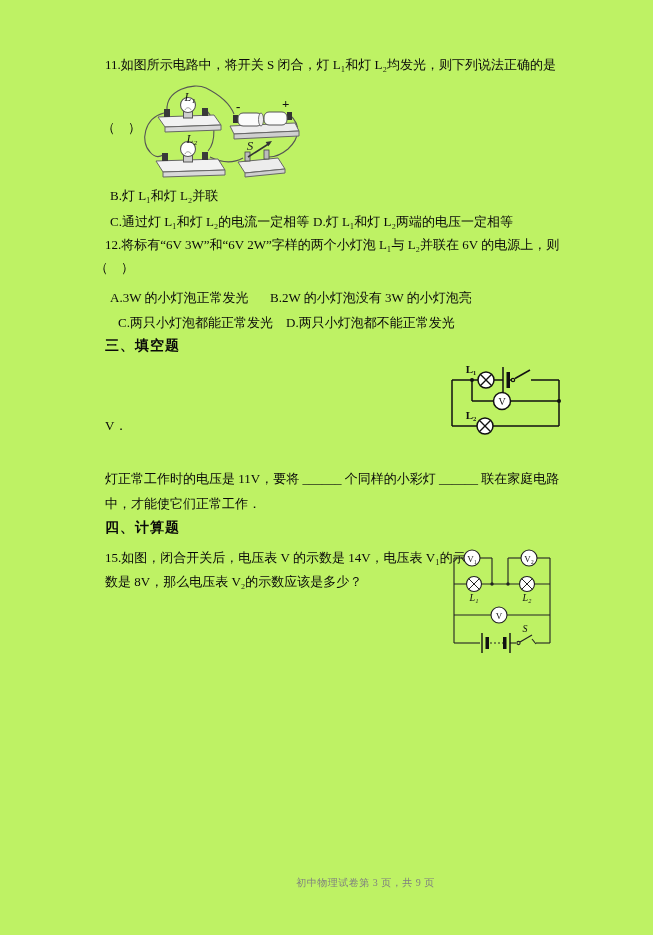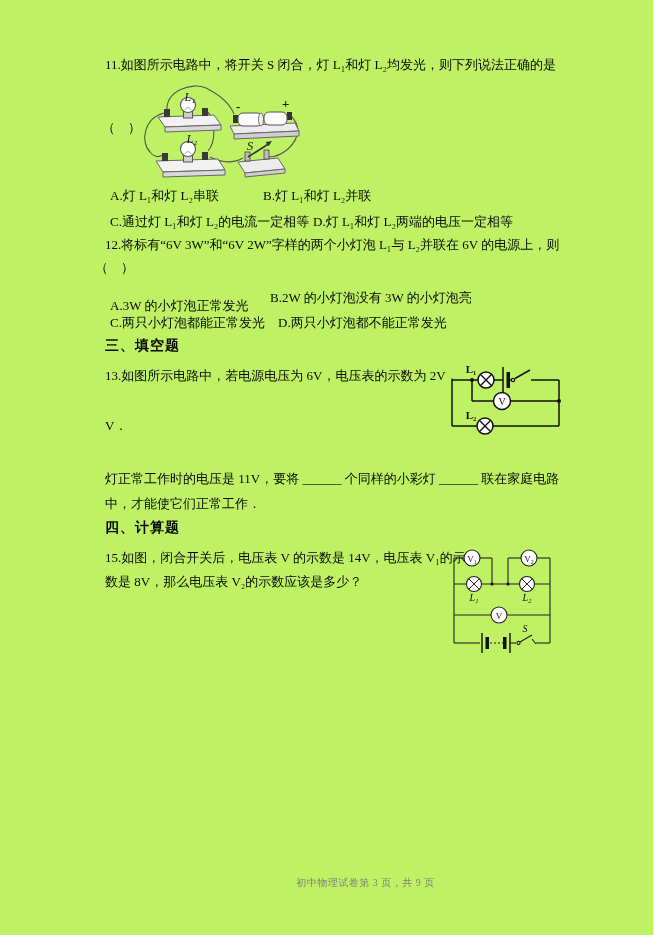--- a/index.html
+++ b/index.html
@@ -6,22 +6,22 @@
   .page {
     position:relative; width:653px; height:935px; background:#bef264;
     font-family:"Liberation Serif","DejaVu Serif",serif; color:#0a0a0a; overflow:hidden;
   }
   .t { position:absolute; font-size:13px; line-height:25px; white-space:pre; }
   .sec { position:absolute; font-size:14px; line-height:25px; font-weight:700;
          font-family:"Liberation Sans","DejaVu Sans",sans-serif; letter-spacing:1px; }
   .optrow { position:absolute; display:flex; font-size:13px; line-height:25px; white-space:pre; }
   .o1-153 { display:inline-block; width:153px; }
   .o1-203 { display:inline-block; width:203px; }
-  .o1-160 { display:inline-block; width:160px;margin-top:8px; }
-  .o1-168 { display:inline-block; width:168px; }
+  .o1-160 { display:inline-block; width:160px; }
+  .o1-168 { display:inline-block; width:168px;margin-left:8px; }
   .fig { position:absolute; }
   .footer { position:absolute; left:0; top:876px; width:661px; text-align:center;
             font-size:10px; color:#7f7f7f; letter-spacing:0.5px;margin-left:35px; }
   svg text { font-family:"Liberation Serif","DejaVu Serif",serif; }
 </style>
 </head>
 <body>
 
 <div class="page">
 
@@ -72,42 +72,40 @@
       <polygon points="107,93 147,89 147,93 107,97" fill="#cfcfcf" stroke="#666"></polygon>
       <rect x="107" y="72" width="5" height="9" fill="#bbb" stroke="#444" stroke-width="0.8"></rect>
       <rect x="126" y="70" width="5" height="9" fill="#bbb" stroke="#444" stroke-width="0.8"></rect>
       <line x1="110" y1="77" x2="132" y2="63" stroke="#333" stroke-width="1.6"></line>
       <polygon points="134,61 130.3,66.3 127.7,62.1" fill="#333"></polygon>
     </g>
     <text x="112" y="70" font-size="13" font-style="italic" text-anchor="middle" fill="#222">S</text>
   </svg>
 
   <div class="optrow" style="left:110px;top:183px">
-    <span class="o1-153">A.灯 L₁和灯 L₂串联</span>
     <span>B.灯 L₁和灯 L₂并联</span>
   </div>
   <div class="optrow" style="left:110px;top:209px">
     <span class="o1-203">C.通过灯 L₁和灯 L₂的电流一定相等</span>
     <span>D.灯 L₁和灯 L₂两端的电压一定相等</span>
   </div>
 
   <div class="t" style="left:105px;top:232px">12.将标有“6V 3W”和“6V 2W”字样的两个小灯泡 L₁与 L₂并联在 6V 的电源上，则</div>
   <div class="t" style="left:95px;top:255px">（　）</div>
   <div class="optrow" style="left:110px;top:285px">
     <span class="o1-160">A.3W 的小灯泡正常发光</span>
     <span>B.2W 的小灯泡没有 3W 的小灯泡亮</span>
   </div>
   <div class="optrow" style="left:110px;top:310px">
     <span class="o1-168">C.两只小灯泡都能正常发光</span>
     <span>D.两只小灯泡都不能正常发光</span>
   </div>
 
   <div class="sec" style="left:105px;top:333px">三、填空题</div>
 
-  <div class="t" style="left:105px;top:363px">13.如图所示电路中，若电源电压为 6V，电压表的示数为 2V，</div>
   <div class="t" style="left:105px;top:413px">V．</div>
 
   <svg class="fig" style="left:445px;top:356px" width="120" height="84" viewBox="0 0 120 84">
     <g stroke="#111" stroke-width="1.5" fill="none">
       <line x1="7" y1="24" x2="33" y2="24"></line>
       <line x1="49" y1="24" x2="58" y2="24"></line>
       <line x1="65" y1="24" x2="66.5" y2="24"></line>
       <line x1="86" y1="24" x2="114" y2="24"></line>
       <line x1="7" y1="24" x2="7" y2="70"></line>
       <line x1="114" y1="24" x2="114" y2="70"></line>

